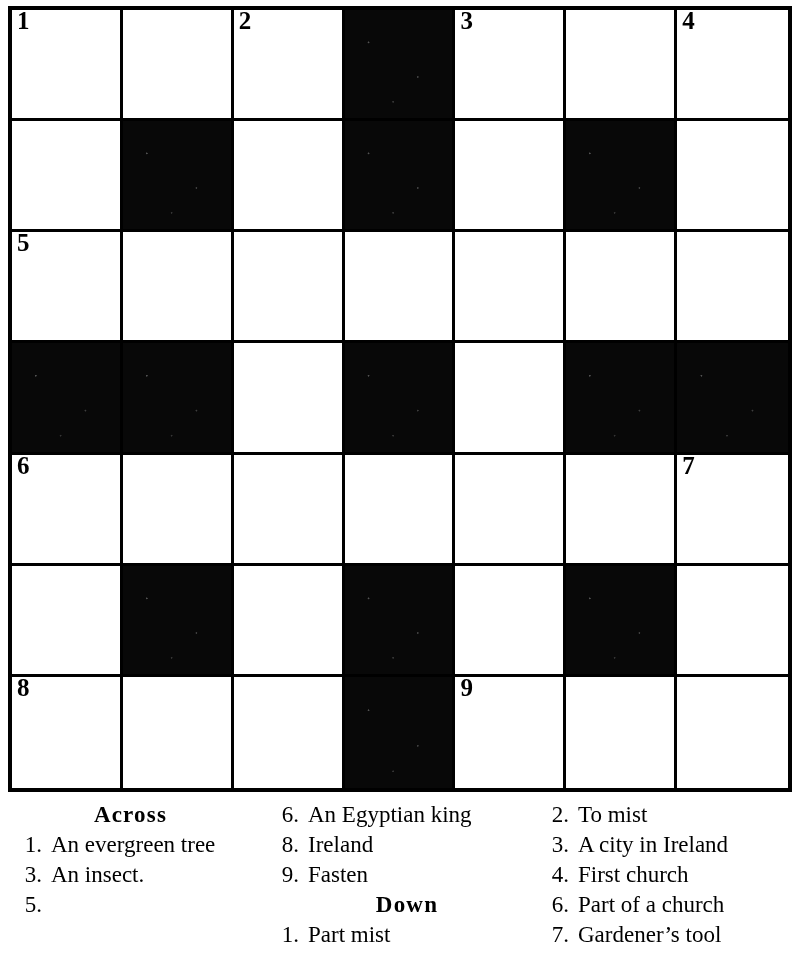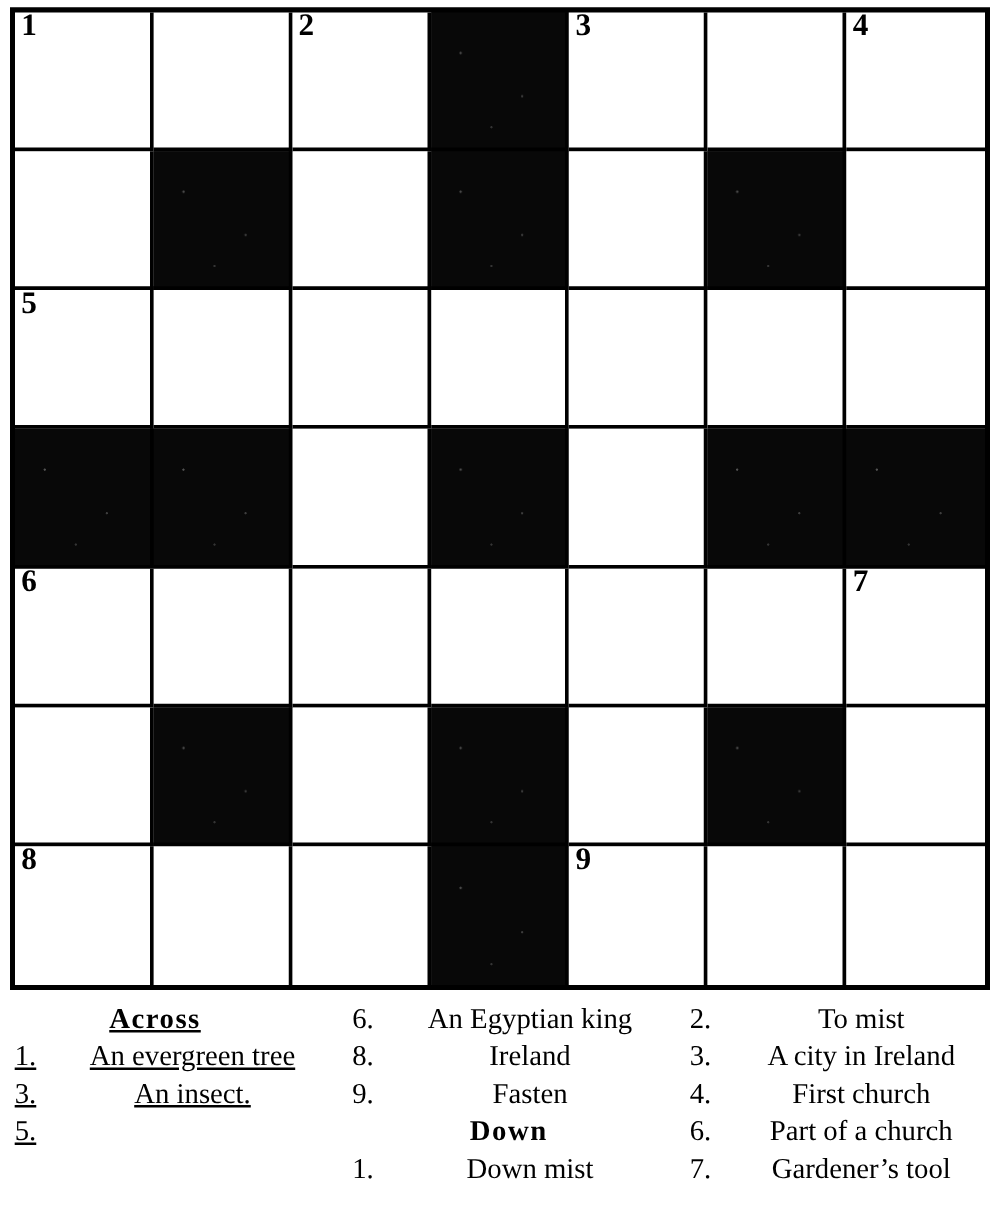--- a/index.html
+++ b/index.html
@@ -73,21 +73,21 @@
     width: 800px;
     height: 168px;
     display: flex;
     flex-direction: row;
     font-size: 23px;
     line-height: 1.30;
   }
   .clue-col {
     box-sizing: border-box;
   }
-  .col-a { width: 270px; padding-left: 4px; text-decoration: underline; }
+  .col-a { width: 270px; padding-left: 17px; }
   .col-b { width: 270px; padding-left: 4px; }
   .col-c { width: 260px; padding-left: 4px; }
 
   .heading {
     font-weight: bold;
     text-align: center;
     letter-spacing: 1.2px;
   }
   .heading.left-head { padding-right: 26px; }
   .clue {
@@ -97,21 +97,20 @@
   }
   .clue .n {
     width: 34px;
     flex: none;
     text-align: right;
     padding-right: 9px;
     box-sizing: border-box;
   }
   .clue .t {
     flex: 1;
-    text-align: center;
   }
   .clue .t .cont {
     display: block;
     padding-left: 22px;
   }
 </style>
 </head>
 <body>
 
 <div id="page">
@@ -217,21 +216,21 @@
             <span class="n">8.</span>
             <span class="t">Ireland</span>
           </div>
           <div class="clue">
             <span class="n">9.</span>
             <span class="t">Fasten</span>
           </div>
           <div class="heading">Down</div>
           <div class="clue">
             <span class="n">1.</span>
-            <span class="t">Down mist</span>
+            <span class="t">Part mist</span>
           </div>
         </div>
     </div>
 
     <div class="clue-col col-c">
       <div id="col3-list">
           <div class="clue">
             <span class="n">2.</span>
             <span class="t">To mist</span>
           </div>

